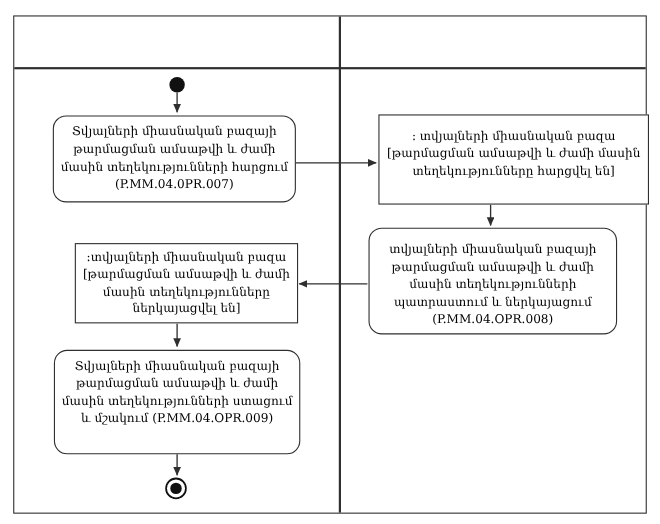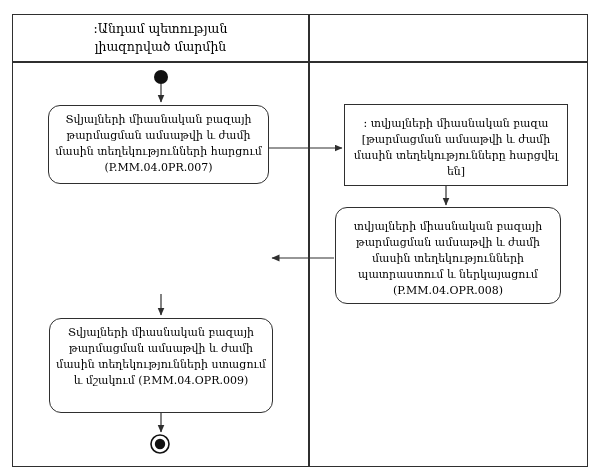--- a/index.html
+++ b/index.html
@@ -103,35 +103,35 @@
       <line x1="148" y1="279" x2="148" y2="300" stroke="#2f2f2f" stroke-width="1.2" marker-end="url(#arrow)"></line>
       <line x1="148" y1="398" x2="148" y2="417" stroke="#2f2f2f" stroke-width="1.2" marker-end="url(#arrow)"></line>
 
       <circle cx="147" cy="429" r="9" fill="none" stroke="#111111" stroke-width="1.6"></circle>
       <circle cx="147" cy="429" r="5.2" fill="#111111"></circle>
     </svg>
 
     <div class="lane-divider"></div>
     <div class="header-sep"></div>
 
-    <div class="lane-header left">
-      <div class="lane-title">:Անդամ պետության լիազորված մարմին</div>
-    </div>
 
     <div class="node rounded pad-top-sm" style="left:35px; top:90px; width:221px; height:79px;">
       <span class="txt">Տվյալների միասնական բազայի թարմացման ամսաթվի և ժամի մասին տեղեկությունների հարցում (P.MM.04.0PR.007)</span>
     </div>
 
-    <div class="node rect pad-top-md" style="left:331px; top:89px; width:224px; height:82px;">
+    <div class="node rect pad-top-md" style="left:331px; top:89px; width:246px; height:82px;">
       <span class="txt">: տվյալների միասնական բազա [թարմացման ամսաթվի և ժամի մասին տեղեկությունները հարցվել են]</span>
     </div>
 
     <div class="node rounded pad-top-md" style="left:322px; top:192px; width:226px; height:97px;">
       <span class="txt">տվյալների միասնական բազայի թարմացման ամսաթվի և ժամի մասին տեղեկությունների պատրաստում և ներկայացում (P.MM.04.OPR.008)</span>
     </div>
 
+    <div class="node rect v-center" style="left:55px; top:206px; width:203px; height:73px;">
+      <span class="txt">:տվյալների միասնական բազա [թարմացման ամսաթվի և ժամի մասին տեղեկությունները ներկայացվել են]</span>
+    </div>
 
     <div class="node rounded pad-top-sm" style="left:36px; top:303px; width:224px; height:95px;">
       <span class="txt">Տվյալների միասնական բազայի թարմացման ամսաթվի և ժամի մասին տեղեկությունների ստացում և մշակում (P.MM.04.OPR.009)</span>
     </div>
 
   </div>
 </div>
 
 </body></html>

